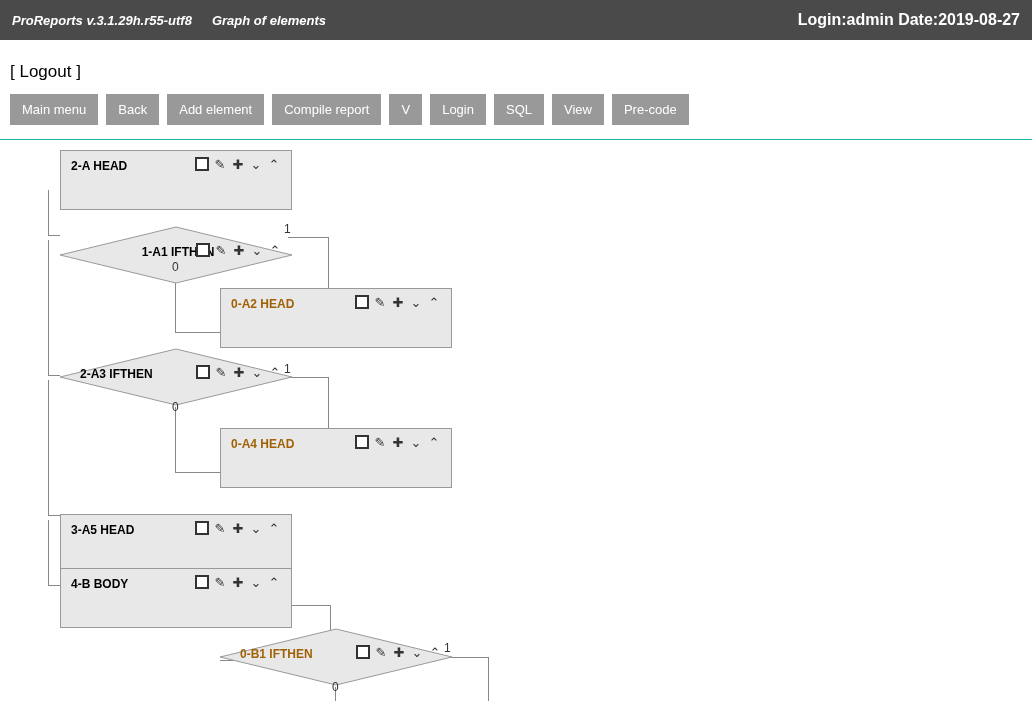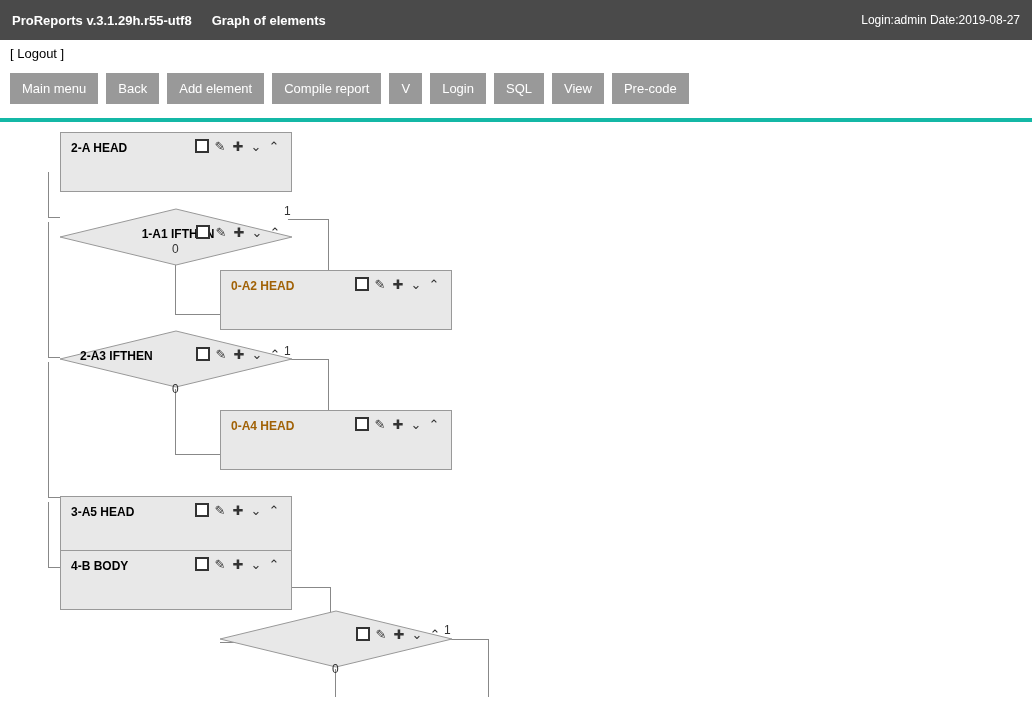--- a/index.html
+++ b/index.html
@@ -1,21 +1,21 @@
 <!DOCTYPE html>
 <html><head>
 <meta charset="utf-8">
 <style>
 * { box-sizing: border-box; margin: 0; padding: 0; }
 body { font-family: Arial, sans-serif; font-size: 13px; background: #fff; overflow: hidden; }
 .topbar { background: #4a4a4a; color: #fff; height: 40px; display: flex; align-items: center; padding: 0 12px; font-weight: bold; font-size: 13px; }
-.topbar-left { display: flex; gap: 20px; }
-.topbar-right { margin-left: auto; font-weight: normal; font-size: 12px; }
-.logout-row { padding: 6px 10px; font-size: 13px; }
-.toolbar { padding: 6px 10px; display: flex; gap: 8px; border-bottom: 4px solid #14b8a6; padding-bottom: 14px; }
+.topbar-left { display: flex; gap: 20px; font-style: italic; }
+.topbar-right { margin-left: auto; font-weight: bold; font-size: 16px; }
+.logout-row { padding: 6px 10px; font-size: 17px; margin-top: 16px; }
+.toolbar { padding: 6px 10px; display: flex; gap: 8px; border-bottom: 1px solid #14b8a6; padding-bottom: 14px; }
 .btn { background: #999; color: #fff; border: none; padding: 8px 12px; font-size: 13px; cursor: pointer; }
 .canvas-outer { position: relative; height: 575px; overflow-y: scroll; overflow-x: hidden; }
 .canvas { position: relative; width: 100%; height: 900px; }
 .node-rect { position: absolute; background: #e8e8e8; border: 1px solid #999; padding: 8px 10px 30px 10px; width: 232px; height: 60px; font-size: 12px; font-weight: bold; }
 .node-diamond-wrap { position: absolute; width: 232px; height: 60px; }
 .diamond-svg { position: absolute; left: 0; top: 0; }
 .node-diamond-content { position: absolute; width: 232px; padding: 20px 16px 0 20px; font-size: 12px; font-weight: bold; }
 .controls { position: absolute; right: 10px; top: 6px; display: flex; gap: 4px; align-items: center; font-weight: normal; }
 .controls-diamond { position: absolute; right: 10px; top: 18px; display: flex; gap: 4px; align-items: center; font-weight: normal; }
 .chk { width: 14px; height: 14px; border: 2px solid #333; background: #fff; display: inline-block; }
@@ -181,20 +181,23 @@
       <span class="icn">✚</span>
       <span class="icn">⌄</span>
       <span class="icn">⌃</span>
     </div>
   </div>
 
   <div class="node-diamond-wrap" style="left:220px;top:487px;">
     <svg class="diamond-svg" width="232" height="60">
           <polygon points="0,30 116,2 232,30 116,58" fill="#e8e8e8" stroke="#999" stroke-width="1"></polygon>
         </svg>
+    <div class="node-diamond-content">
+      <span class="redlabel">0-B1 IFTHEN</span>
+    </div>
     <div class="controls-diamond">
       <span class="chk"></span>
       <span class="icn">✎</span>
       <span class="icn">✚</span>
       <span class="icn">⌄</span>
       <span class="icn">⌃</span>
     </div>
   </div>
   <div class="branch-label" style="left:444px;top:501px;">1</div>
   <div class="branch-label" style="left:332px;top:540px;">0</div>

